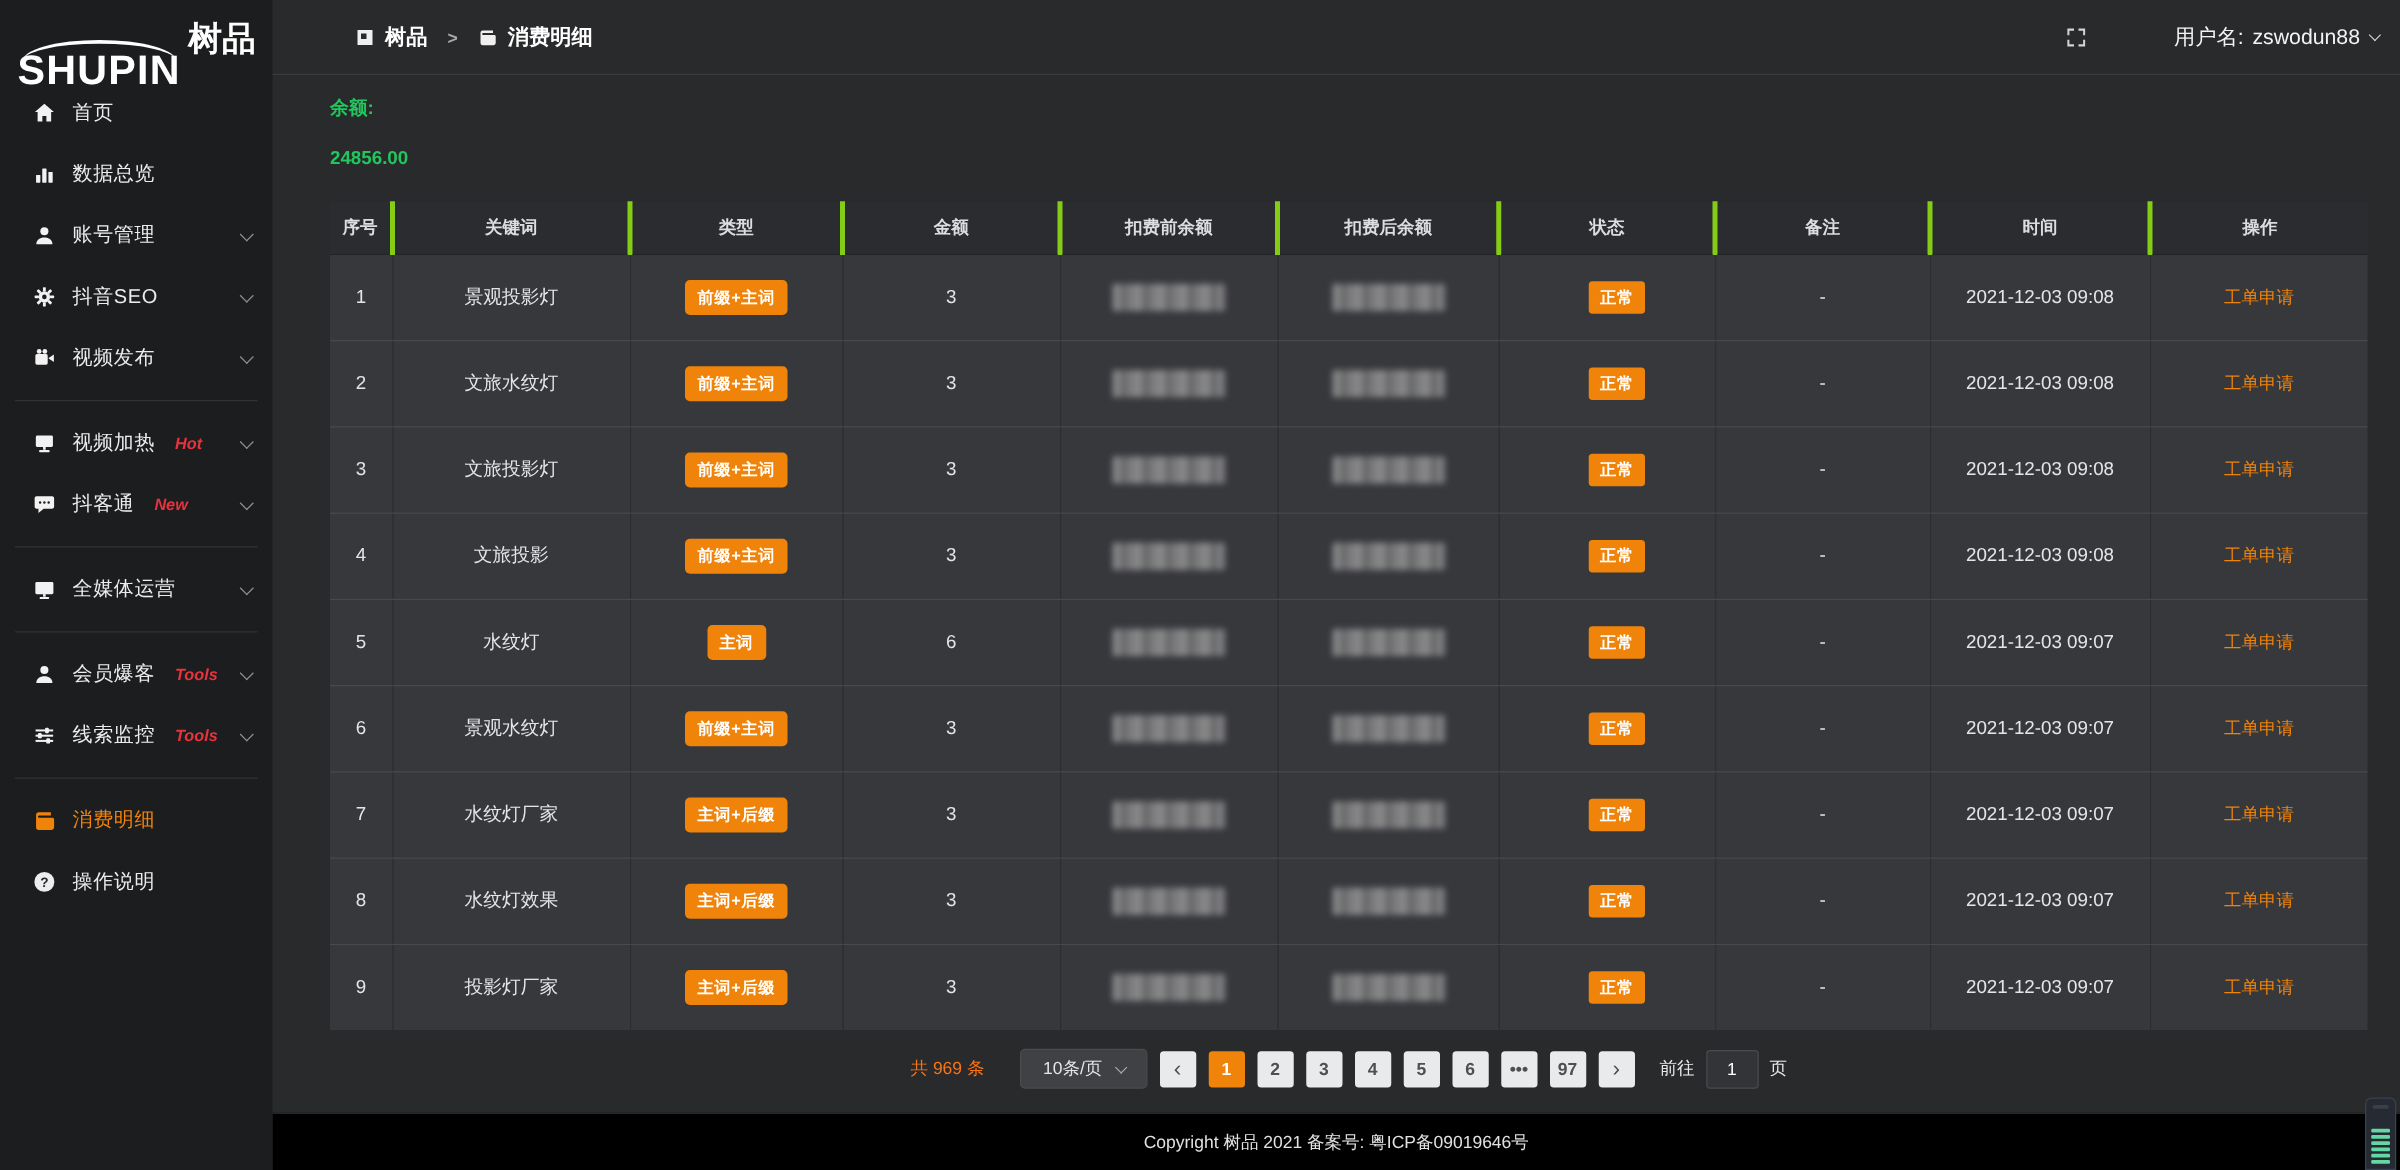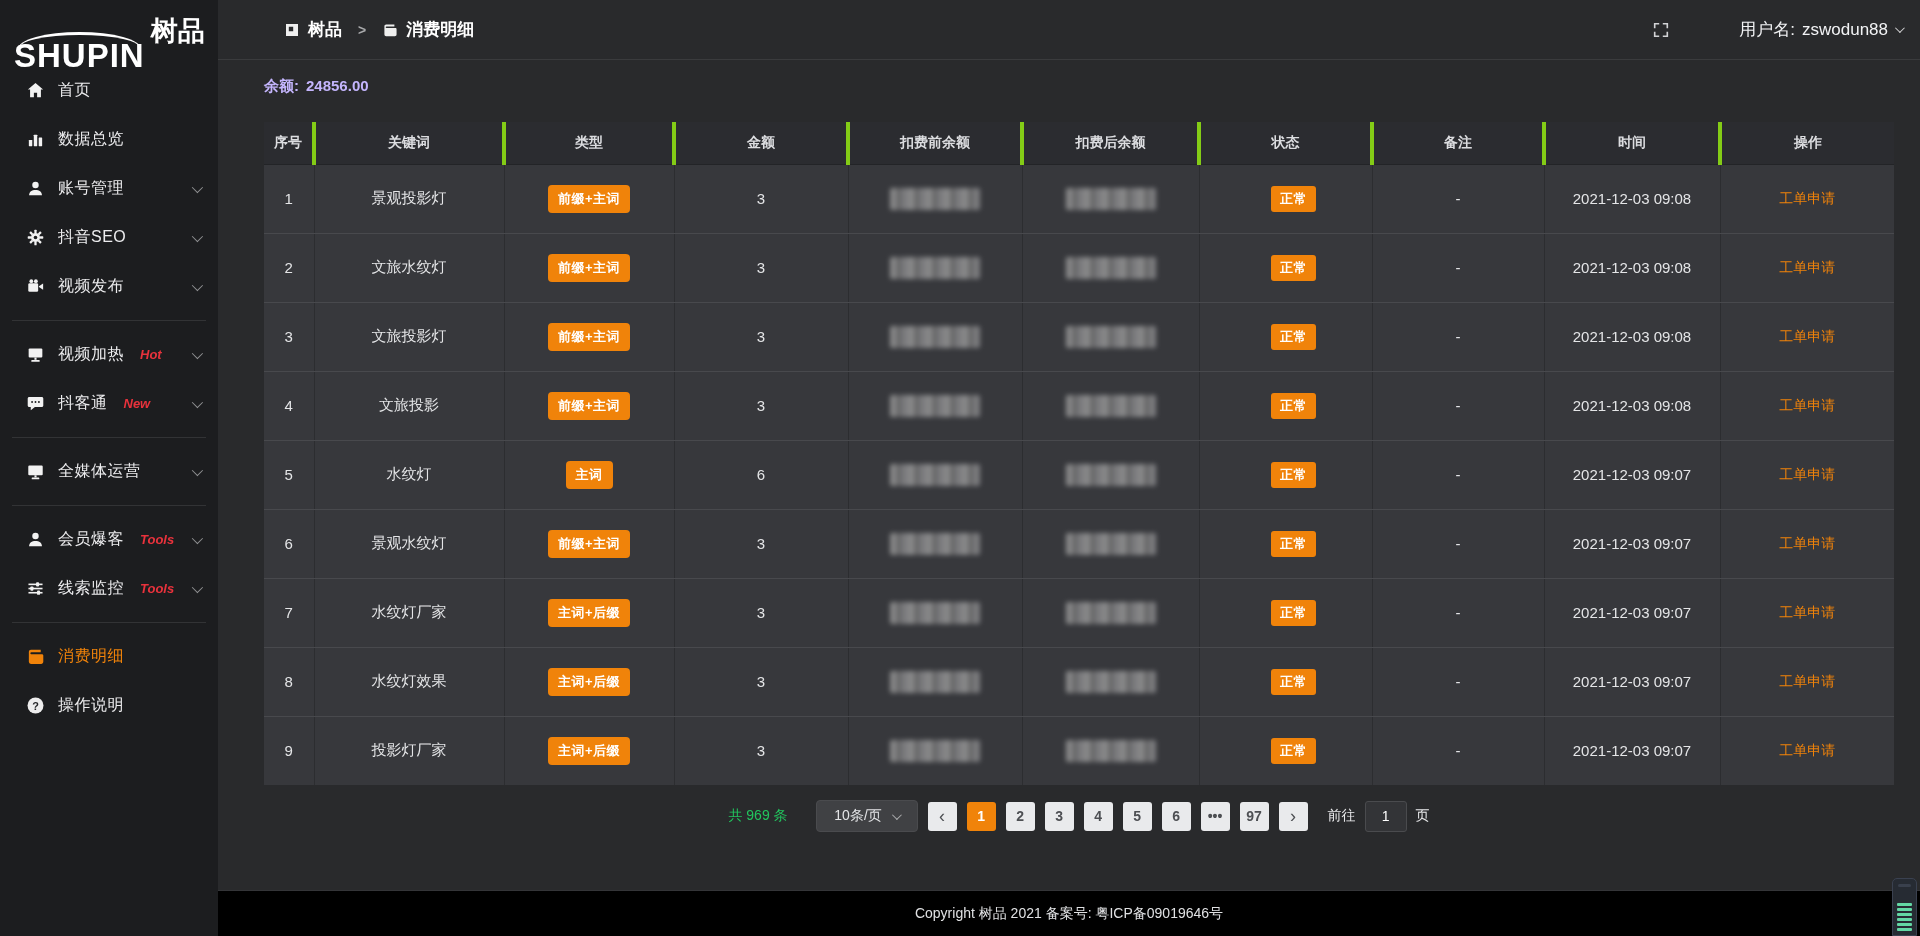--- a/index.html
+++ b/index.html
@@ -29,38 +29,38 @@
   .crumb { display:flex; align-items:center; gap:8px; color:#fff; font-size:17px; font-weight:bold; }
   .crumb .icon-slot svg { width:16px; height:16px; display:block; }
   .crumb-sep { color:#a9aaac; font-size:14px; font-weight:bold; margin:0 8px; }
   .topbar-right { margin-left:auto; display:flex; align-items:center; gap:22px; }
   .fs-icon svg { width:18px; height:18px; display:block; cursor:pointer; }
   .username { font-size:17px; color:#f2f3f5; display:flex; align-items:center; gap:7px; cursor:pointer;margin-left:47px; }
   .username .chev { width:7px; height:7px; border-right:1.5px solid #cfcfd1; border-bottom:1.5px solid #cfcfd1; transform:rotate(45deg) translateY(-2px); }
 
   
   .content { padding:0 25px 0 46px; }
-  .balance { margin-top:17px; font-size:15px; font-weight:bold; color:#c4b5fd; display:flex; gap:7px; }
+  .balance { margin-top:17px; font-size:15px; font-weight:bold; color:#22c55e; display:flex; gap:22px;flex-direction:column; }
 
   table.grid { margin-top:26px; width:1630px; border-collapse:collapse; table-layout:fixed; }
   table.grid th { height:42px; background:#2b2c30; font-size:14px; font-weight:bold; color:#dcdde0; border-left:4px solid #84cc16; border-bottom:1px solid #232427; }
   table.grid th:first-child { border-left:none; }
   table.grid td { height:69px; background:#37383c; text-align:center; font-size:15px; color:#e4e5e7; border-left:1px solid #2c2d30; border-bottom:1px solid #48494d; }
   table.grid td:first-child { border-left:none; }
   table.grid tr:last-child td { border-bottom:none; }
 
   .type-badge, .status-badge { display:inline-block; background:#f0830a; color:#fff; font-size:13px; font-weight:bold; border-radius:4px; padding:5px 10px; letter-spacing:.5px; }
   .status-badge { padding:4px 9px; border-radius:3px;margin-left:16px; }
   .blur-block { width:90px; height:22px; margin:0 auto; border-radius:2px; opacity:.8; filter:blur(2.5px);
     background:repeating-linear-gradient(90deg,#9d9d9d 0 6px,#767677 6px 12px,#8e8e90 12px 18px),repeating-linear-gradient(0deg,rgba(255,255,255,.18) 0 5px,rgba(0,0,0,.22) 5px 11px); }
   .action-link { color:#f0830a; font-size:14px; cursor:pointer; }
 
   
   .pager { margin-top:15px; display:flex; align-items:center; justify-content:center; gap:10px; width:1630px; }
-  .pager-total { font-size:14px; color:#22c55e; margin-right:18px; }
+  .pager-total { font-size:14px; color:#f97316; margin-right:18px; }
   .page-size { background:#404144; color:#e3e4e6; font-size:14px; border-radius:4px; height:32px; min-width:102px; display:flex; align-items:center; justify-content:center; gap:10px; padding:12px 10px; cursor:pointer; border:1px solid #4a4b4e; }
   .page-size .chev { width:7px; height:7px; border-right:1.5px solid #aaabad; border-bottom:1.5px solid #aaabad; transform:rotate(45deg) translateY(-2px); }
   .pg-btn { min-width:29px; height:29px; background:#e9eaec; color:#4d4f53; font-size:14px; font-weight:bold; border:none; border-radius:3px; display:flex; align-items:center; justify-content:center; cursor:pointer; padding:0 4px; }
   .pg-btn.arrow { font-size:18px; font-weight:normal; }
   .pg-btn.active { background:#f0830a; color:#fff; }
   .pager-goto { display:flex; align-items:center; gap:9px; font-size:14px; color:#e8e9eb; margin-left:10px; }
   .goto-input { width:42px; height:31px; background:#333437; border:1px solid #4a4b4e; border-radius:3px; color:#fff; font-size:14px; text-align:center; }
 
   
   .footer { position:absolute; left:0; right:0; bottom:0; height:46px; background:#000000; border-top:1px solid #343538; display:flex; align-items:center; justify-content:center; font-size:14px; color:#e0e1e3; }

